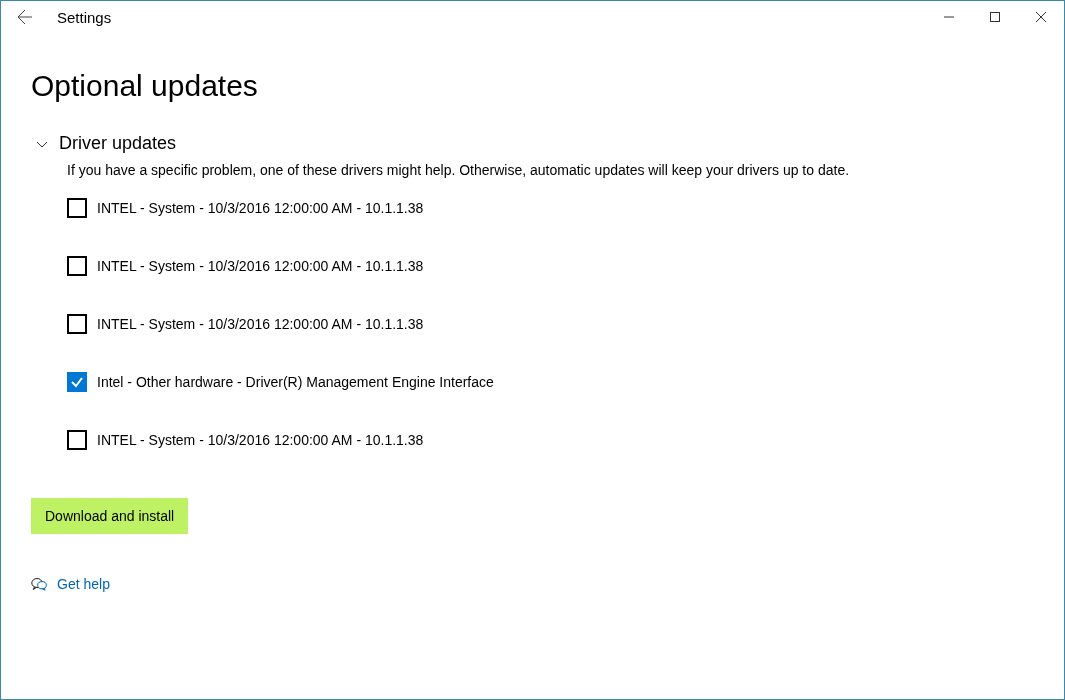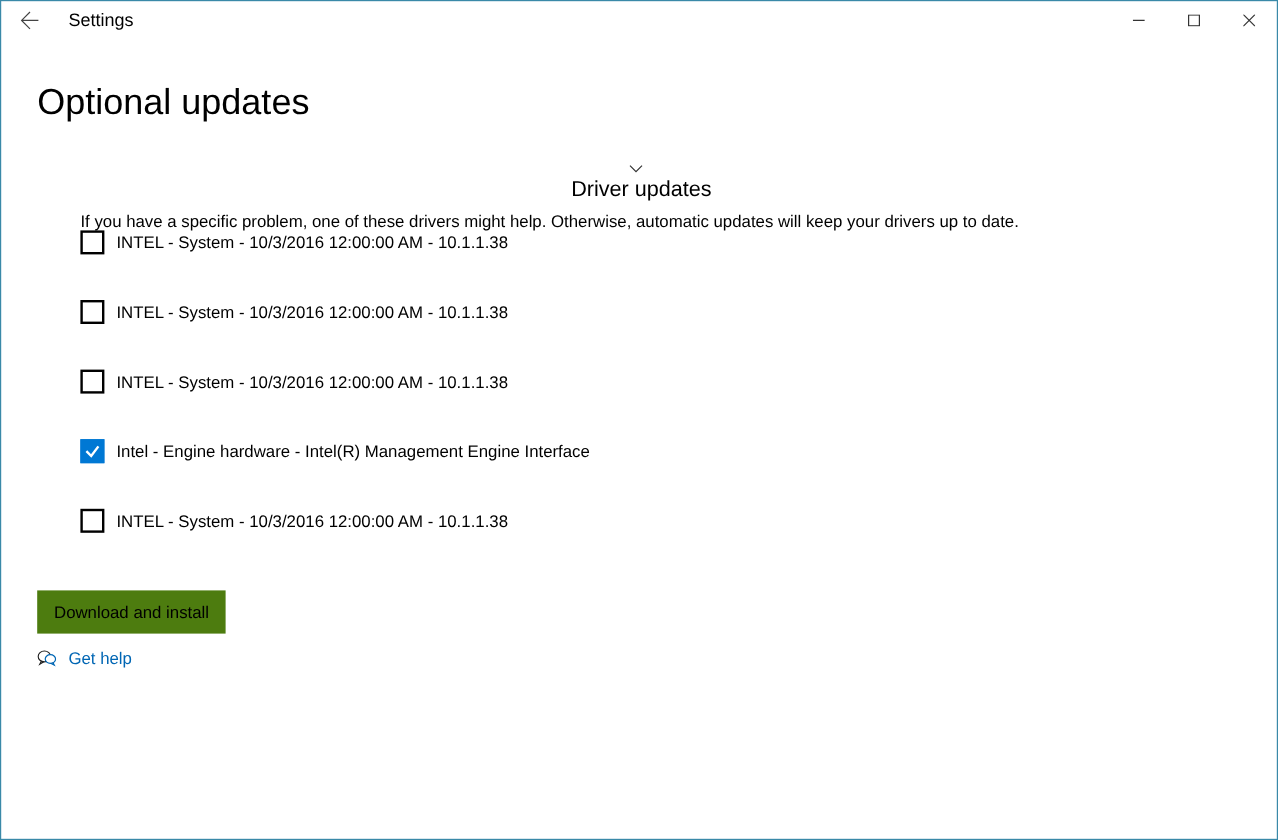--- a/index.html
+++ b/index.html
@@ -62,33 +62,33 @@
     .description {
       font-size: 14px;
       margin-bottom: 42px;
     }
     .section-header {
       display: flex;
       align-items: center;
       margin-left: 4px;
       margin-bottom: 8px;
       cursor: pointer;
-      flex-direction: column;
     }
     .chevron {
       display: inline-flex;
       width: 24px;
     }
     .section-title {
       font-size: 18px;
       font-weight: 400;
     }
     .section-desc {
       font-size: 14px;
       margin-left: 36px;
+      margin-bottom: 20px;
     }
     .updates-list {
       margin-left: 36px;
     }
     .update-item {
       display: flex;
       align-items: center;
       margin-bottom: 38px;
     }
     .checkbox {
@@ -103,32 +103,32 @@
       flex-shrink: 0;
     }
     .checkbox.checked {
       background: #0078d4;
       border-color: #0078d4;
     }
     .update-label {
       font-size: 14px;
     }
     .download-button {
-      background: #4d7c0f;
+      background: #bef264;
       border: none;
       padding: 10px 14px;
       font-size: 14px;
       font-family: inherit;
       cursor: pointer;
       margin-top: 10px;
     }
     .help-link-row {
       display: flex;
       align-items: center;
-      margin-top: 12px;
+      margin-top: 42px;
     }
     .help-icon {
       margin-right: 10px;
       display: inline-flex;
     }
     .help-link {
       color: #0066b4;
       font-size: 14px;
       cursor: pointer;
     }
@@ -192,21 +192,21 @@
       <div class="update-item">
         <span class="checkbox"></span>
         <span class="update-label">INTEL - System - 10/3/2016 12:00:00 AM - 10.1.1.38</span>
       </div>
       <div class="update-item">
         <span class="checkbox checked">
           <svg width="14" height="14" viewBox="0 0 14 14">
             <path d="M2 7 L6 11 L12 3" stroke="#fff" stroke-width="2" fill="none"></path>
           </svg>
         </span>
-        <span class="update-label">Intel - Engine hardware - Intel(R) Management Engine Interface</span>
+        <span class="update-label">Intel - Other hardware - Driver(R) Management Engine Interface</span>
       </div>
       <div class="update-item">
         <span class="checkbox"></span>
         <span class="update-label">INTEL - System - 10/3/2016 12:00:00 AM - 10.1.1.38</span>
       </div>
     </div>
 
   <button class="download-button">Download and install</button>
 
   <div class="help-link-row">

